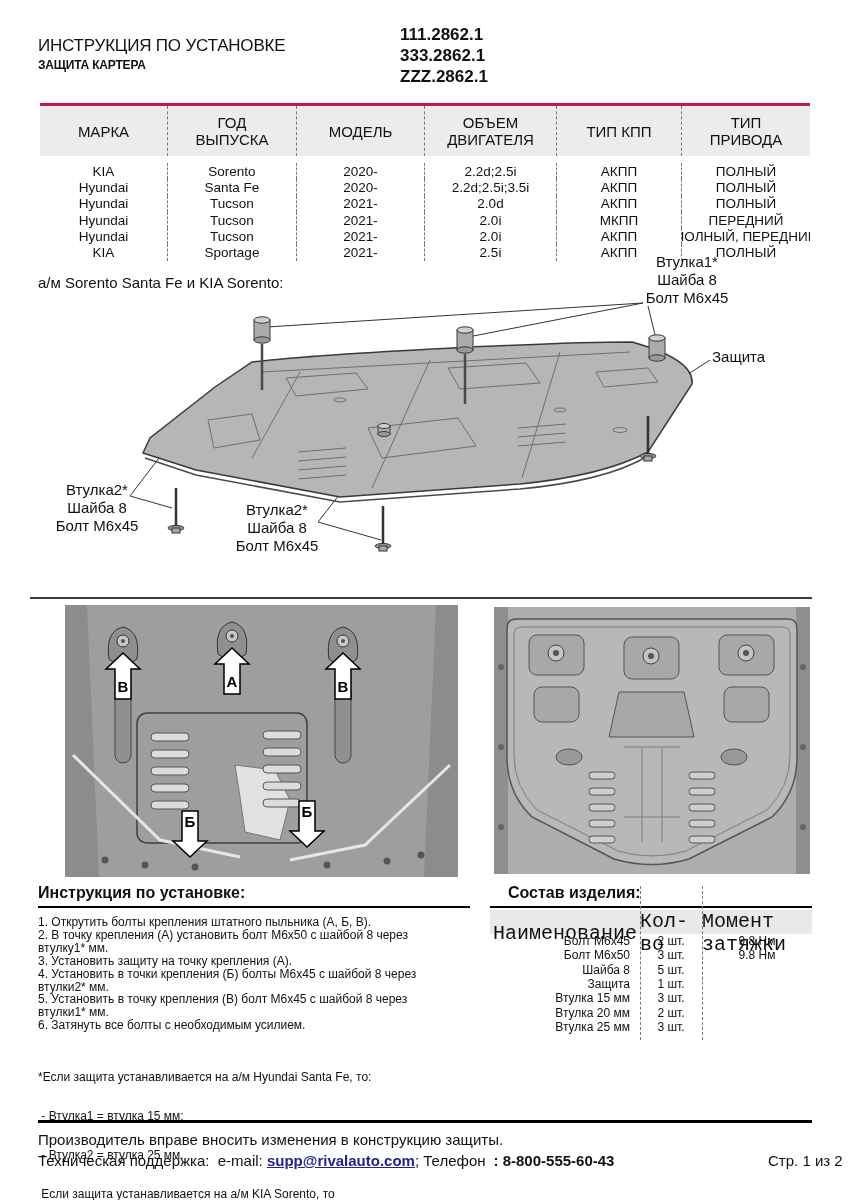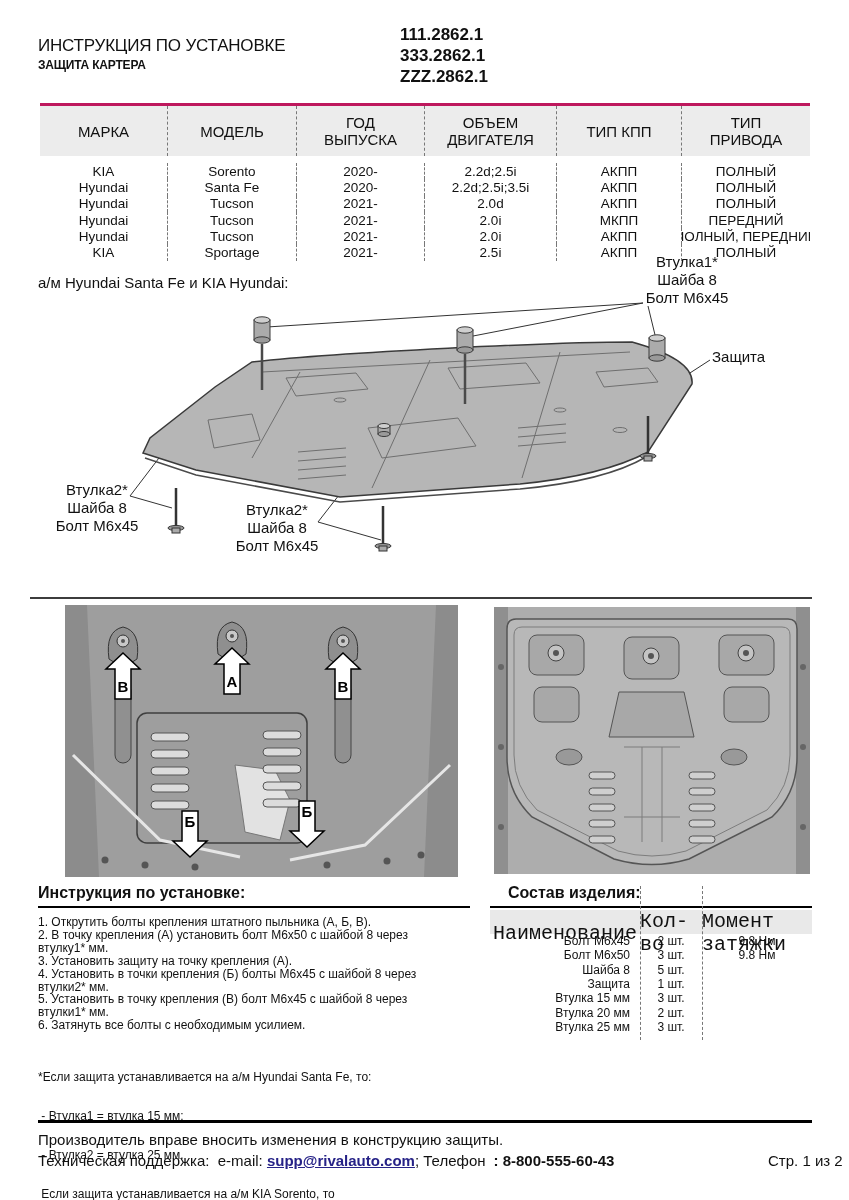--- a/index.html
+++ b/index.html
@@ -74,23 +74,23 @@
   <div class="abs title2">ЗАЩИТА КАРТЕРА</div>
   <div class="abs partnums">
     <div>111.2862.1</div>
     <div>333.2862.1</div>
     <div>ZZZ.2862.1</div>
   </div>
 
   <div class="abs ftable">
     <div class="ft-head">
       <div>МАРКА</div>
-      <div>МОДЕЛЬ</div>
       <div>ГОД
 ВЫПУСКА</div>
+      <div>МОДЕЛЬ</div>
       <div>ОБЪЕМ
 ДВИГАТЕЛЯ</div>
       <div>ТИП КПП</div>
       <div>ТИП
 ПРИВОДА</div>
     </div>
     <div class="ft-body">
       <div class="ft-row">
         <div>KIA</div>
           <div>Sorento</div>
@@ -135,21 +135,21 @@
         <div>KIA</div>
           <div>Sportage</div>
           <div>2021-</div>
           <div>2.5i</div>
           <div>АКПП</div>
           <div>ПОЛНЫЙ</div>
       </div>
     </div>
   </div>
 
-  <div class="abs caption">а/м Hyundai Santa Fe и KIA Hyundai:</div>
+  <div class="abs caption">а/м Sorento Santa Fe и KIA Sorento:</div>
   <div class="abs callout co-top">Втулка1*
 Шайба 8
 Болт М6х45</div>
   <div class="abs callout co-left">Втулка2*
 Шайба 8
 Болт М6х45</div>
   <div class="abs callout co-center">Втулка2*
 Шайба 8
 Болт М6х45</div>
   <div class="abs lbl-plate">Защита</div>

